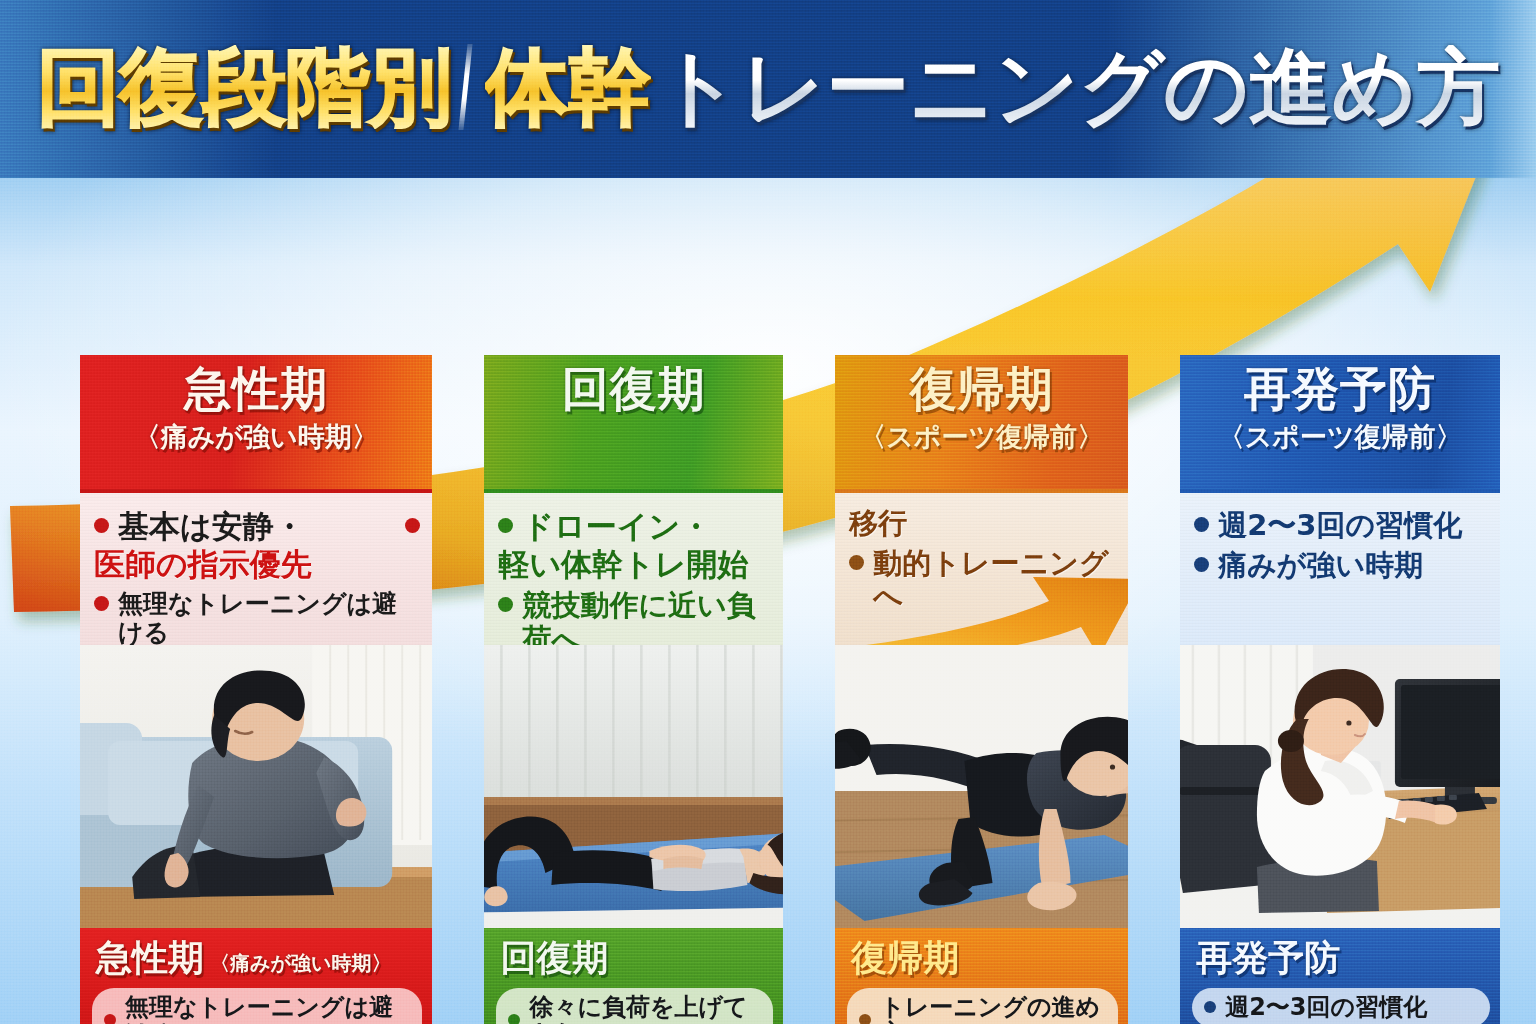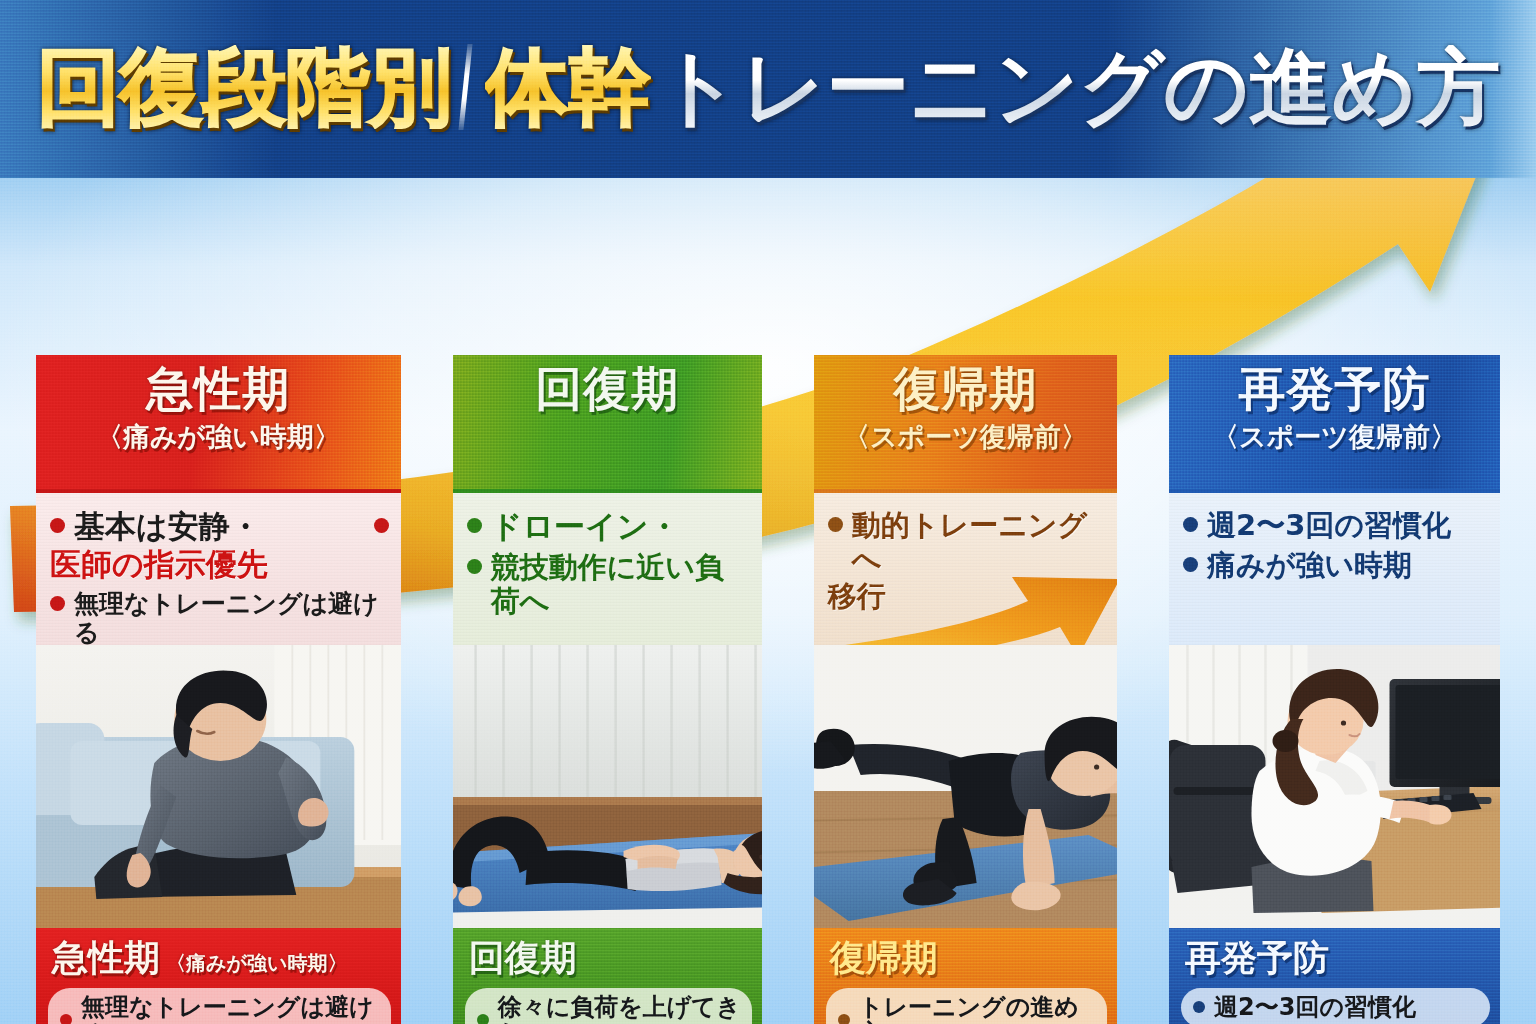--- a/index.html
+++ b/index.html
@@ -72,21 +72,21 @@
   }
 
   
   #bigarrow{ position:absolute; left:0; top:96px; width:1536px; height:560px; z-index:10; }
 
   
   #cols{
     position:absolute; left:36px; top:355px; width:1464px; height:669px; z-index:20;
     display:flex; gap:0;
   }
-  .col{ position:relative; height:669px; overflow:hidden; }
+  .col{ position:relative; height:669px; overflow:hidden;margin-left:44px; }
   .c1{ width:368px; } .c2{ width:360px; } .c3{ width:354px; } .c4{ width:382px; }
   .col + .col{ margin-left:4px;padding-left:48px; }
 
   .colhead{
     position:relative; height:134px; padding-top:10px; text-align:center;
     overflow:hidden;
   }
   .colhead:after{
     content:""; position:absolute; inset:0; opacity:.38; mix-blend-mode:overlay;
     background-image:repeating-linear-gradient(0deg, rgba(255,255,255,.16) 0 1px, rgba(0,0,0,.12) 1px 3px),
@@ -301,20 +301,23 @@
 
     <div class="col c2">
       <div class="colhead h2">
         <div class="chead-main mw2">回復期</div>
       </div>
       <div class="bullets b2">
         <div class="bline">
           <span class="dot d2"></span>
           <span class="bt s-big tx-green">ドローイン・</span>
         </div>
+        <div class="bline" style="margin-top:-4px;">
+          <span class="bt s-big tx-green">軽い体幹トレ開始</span>
+        </div>
         <div class="bline">
           <span class="dot d2" style="margin-top:8px;"></span>
           <span class="bt s-mid tx-green">競技動作に近い負荷へ</span>
         </div>
       </div>
       <div class="photo">
         <svg viewBox="0 0 360 283" preserveAspectRatio="xMidYMid slice" style="width:100%;height:100%;display:block">
           <defs>
             <linearGradient id="p2cur" x1="0" y1="0" x2="0" y2="1">
               <stop offset="0%" stop-color="#eef0ee"></stop>
@@ -379,26 +382,26 @@
         </div>
       </div>
     </div>
 
     <div class="col c3">
       <div class="colhead h3">
         <div class="chead-main mc">復帰期</div>
         <div class="chead-sub mc">〈スポーツ復帰前〉</div>
       </div>
       <div class="bullets b3">
+        <div class="bline" style="margin-top:-2px;">
+          <span class="bt s-mid tx-brown">移行</span>
+        </div>
         <div class="bline">
           <span class="dot d3" style="margin-top:8px;"></span>
           <span class="bt s-mid tx-brown">動的トレーニングへ</span>
-        </div>
-        <div class="bline" style="margin-top:-2px;">
-          <span class="bt s-mid tx-brown">移行</span>
         </div>
 
         <svg style="position:absolute;left:6px;bottom:-8px;width:340px;height:92px;z-index:1" viewBox="0 0 340 92" preserveAspectRatio="none">
           <defs>
             <linearGradient id="gSub" x1="0" y1="1" x2="1" y2="0">
               <stop offset="0%" stop-color="#F6C83A"></stop>
                 <stop offset="55%" stop-color="#F0991C"></stop>
                 <stop offset="100%" stop-color="#E07C12"></stop>
             </linearGradient>
           </defs>

